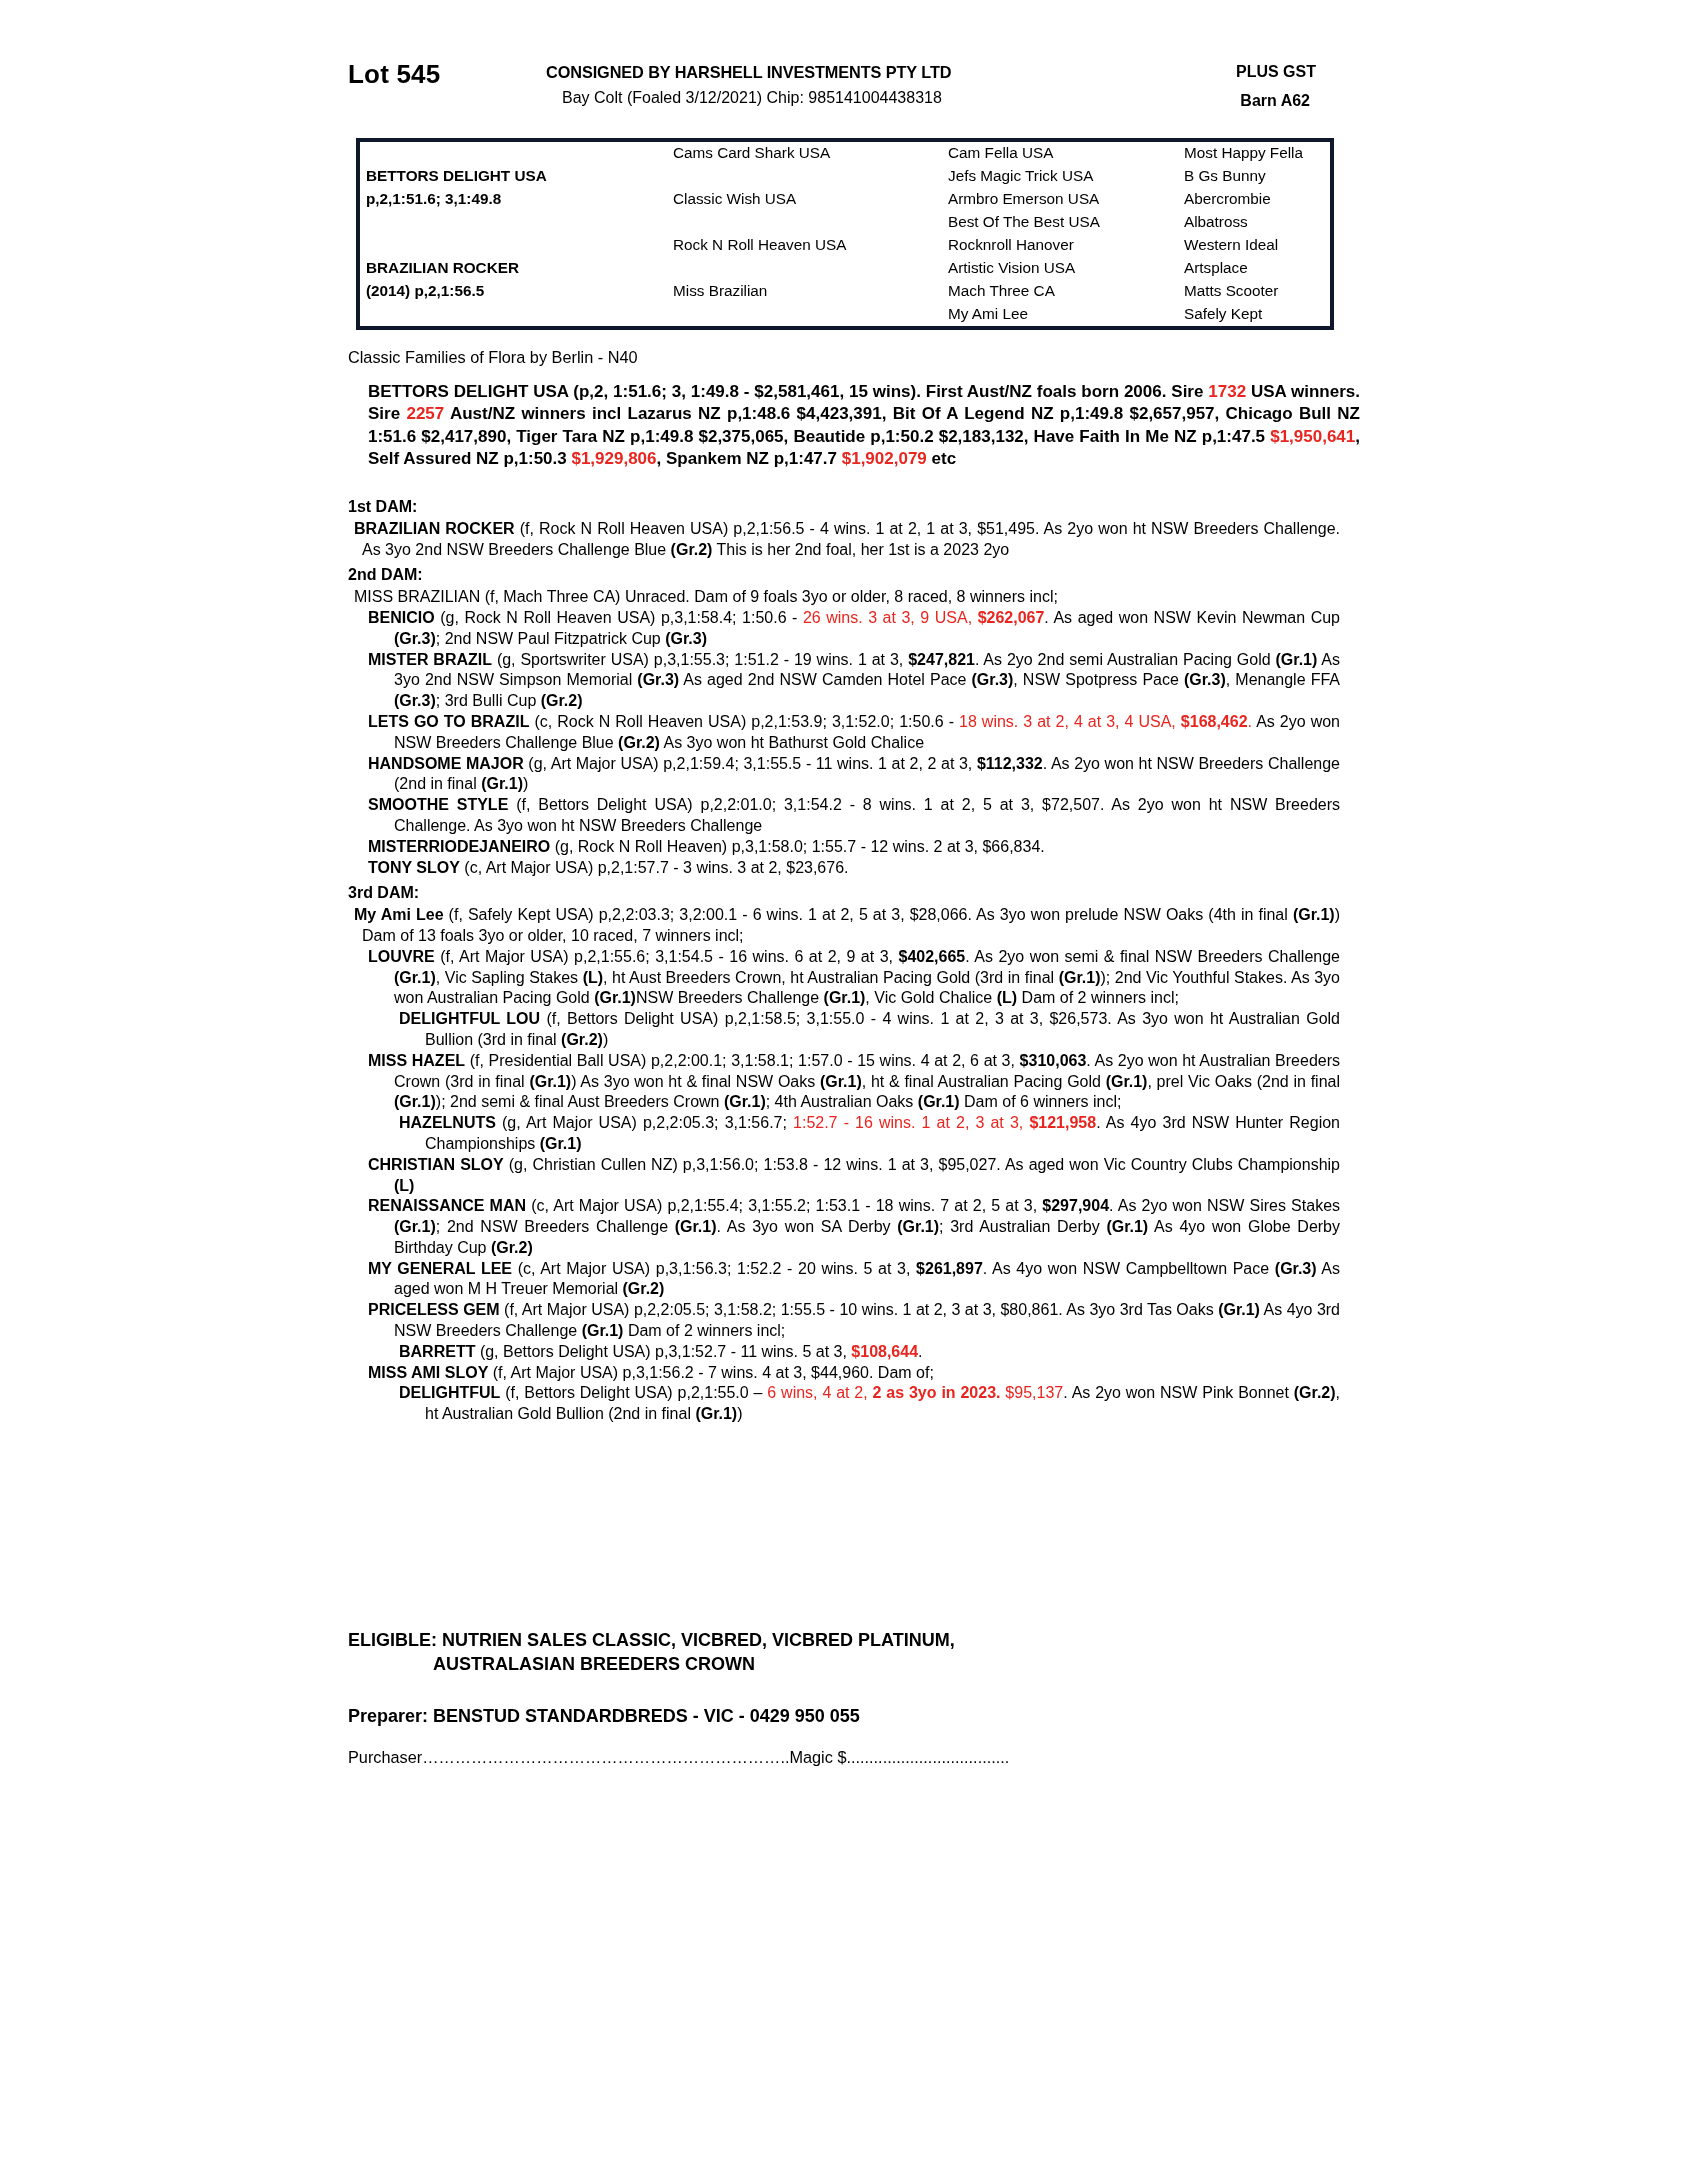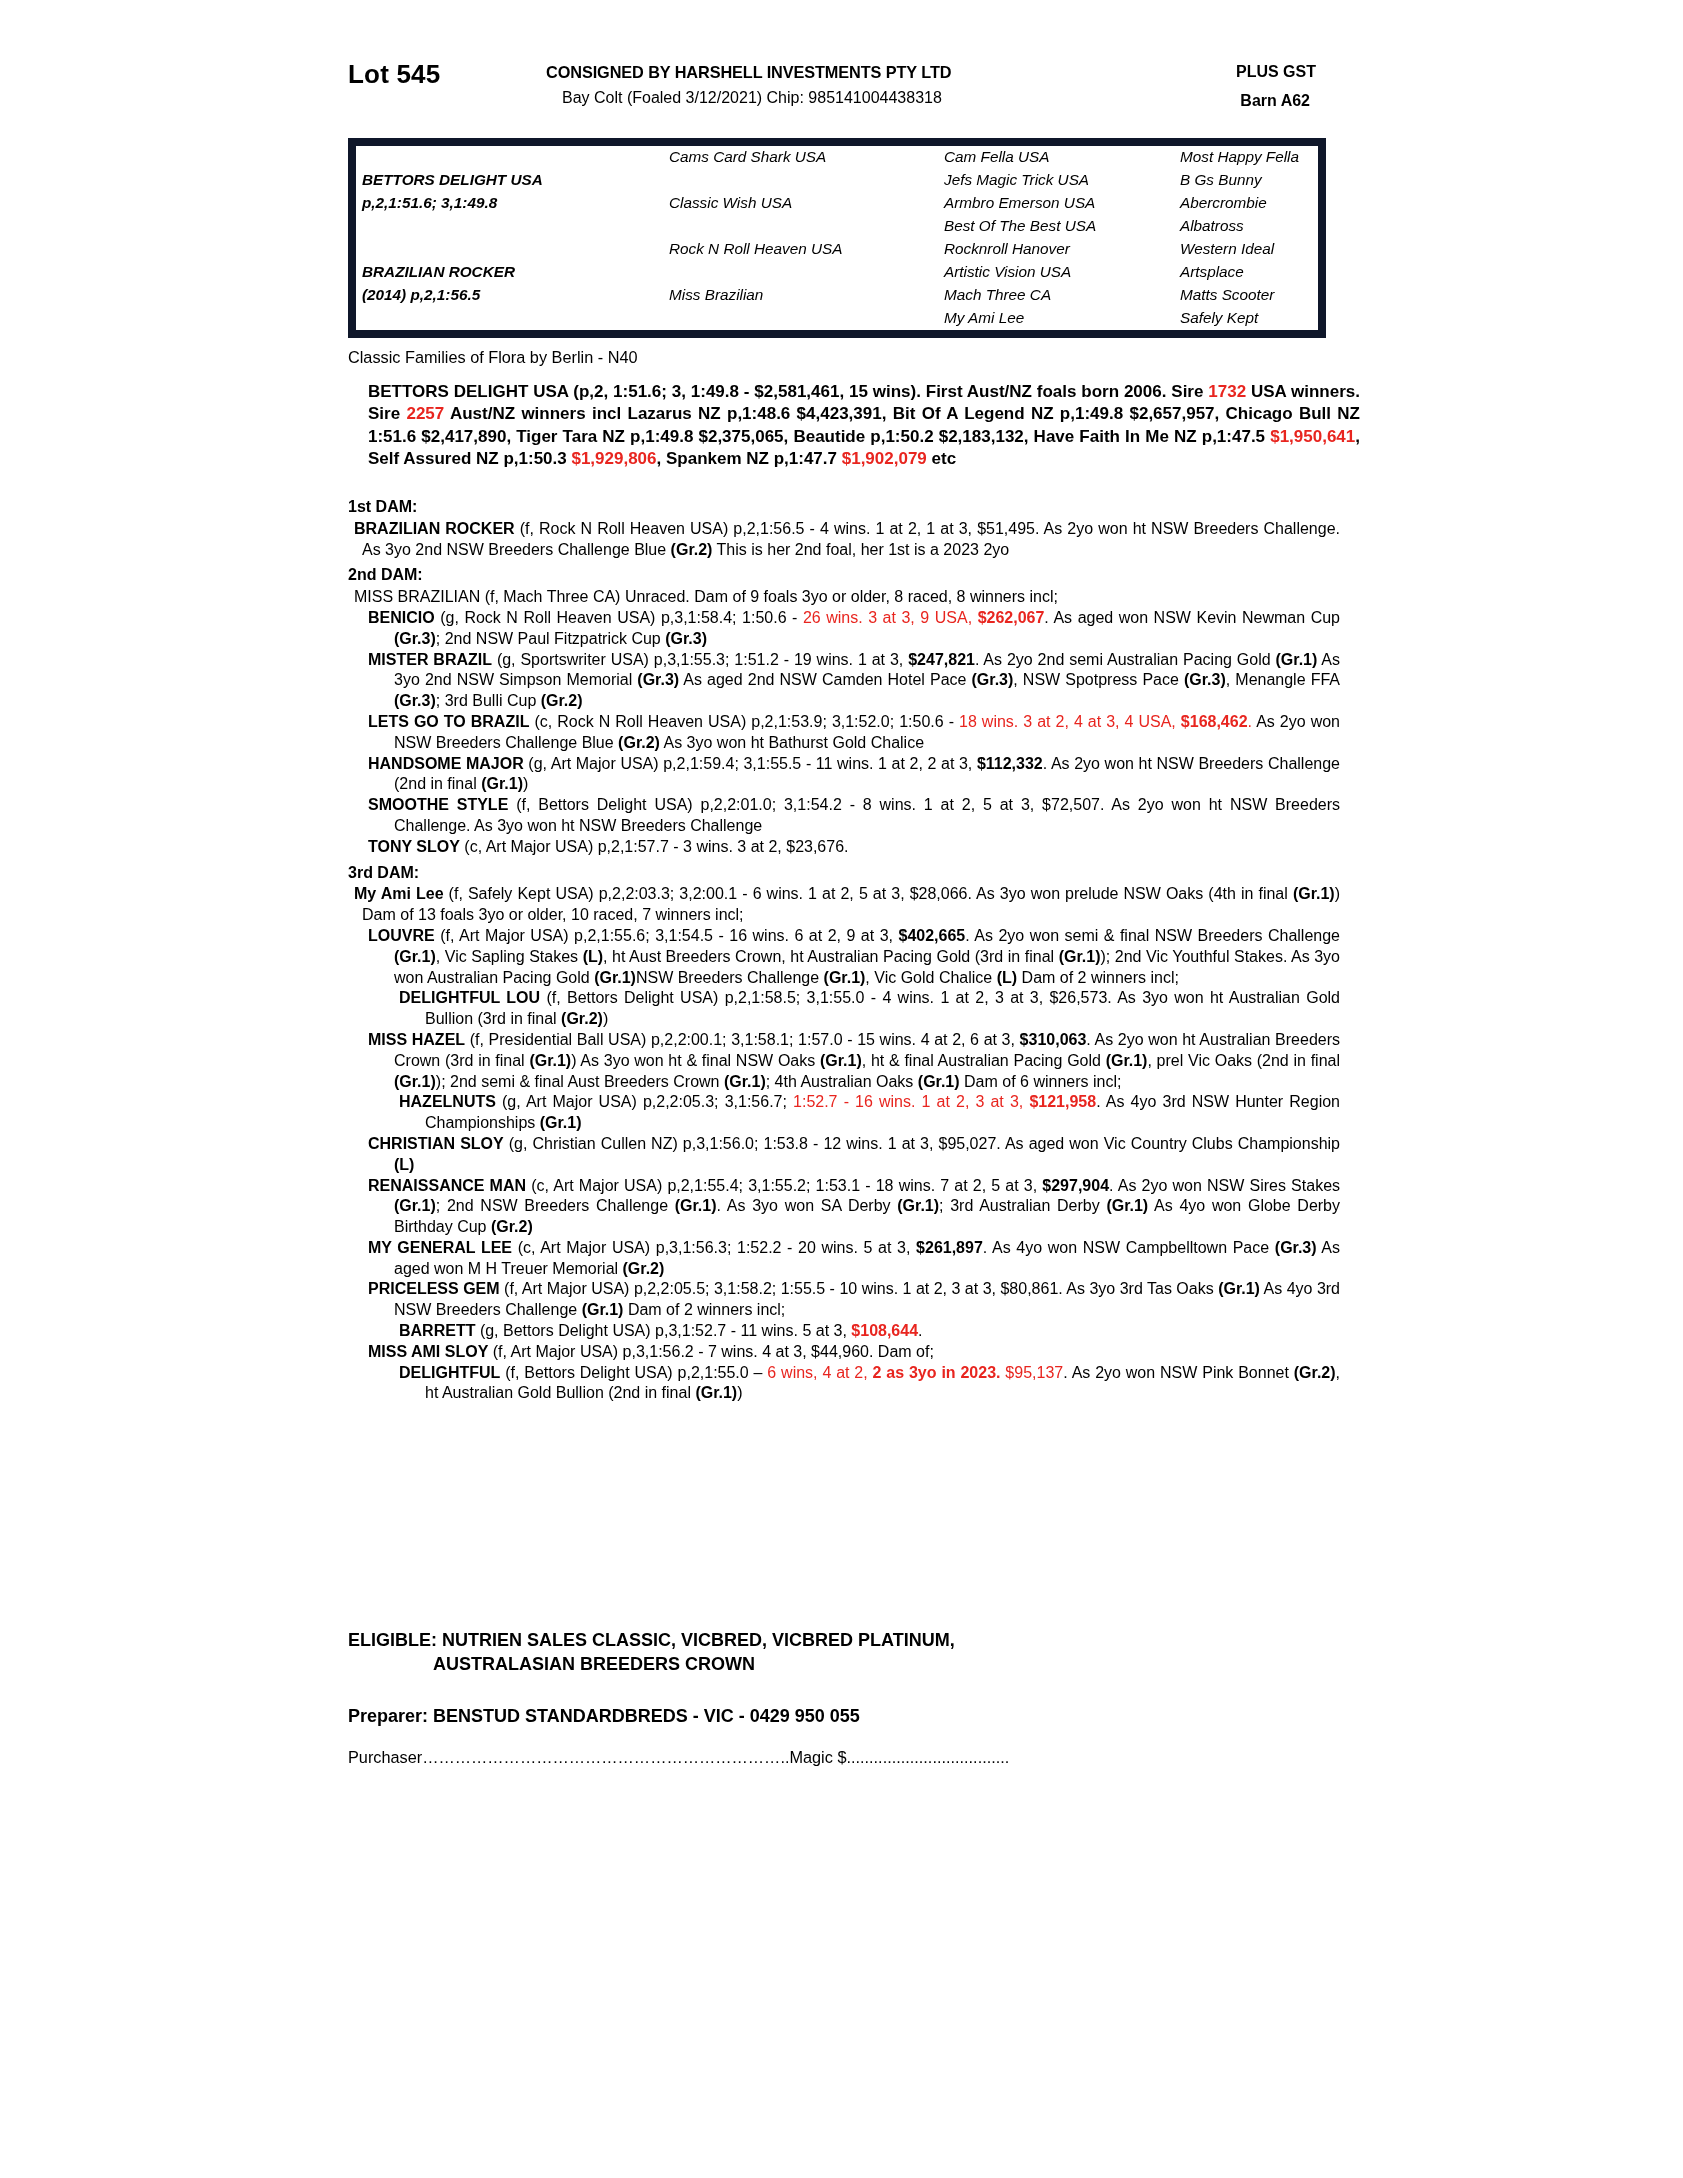--- a/index.html
+++ b/index.html
@@ -64,26 +64,25 @@
   .barn {
     position: absolute;
     right: 28px;
     top: 33px;
     font-size: 16px;
     font-weight: bold;
   }
   
   .ped-wrap {
     position: absolute;
-    left: 0;
+    left: 8px;
     top: 79px;
     width: 978px;
-    border: 8px solid #0f172a;
+    border: 4px solid #0f172a;
     box-sizing: border-box;
-    font-style: italic;
   }
   table.ped {
     border-collapse: collapse;
     width: 100%;
     font-size: 15.3px;
     table-layout: fixed;
   }
   table.ped td {
     padding: 1px 4px 1px 6px;
     vertical-align: top;
@@ -238,20 +237,21 @@
     <div class="main" id="main-body">
         <div class="damhdr">1st DAM:</div>
         <p class="e i1"><span class="nm">BRAZILIAN ROCKER</span> (f, Rock N Roll Heaven USA) p,2,1:56.5 - 4 wins. 1 at 2, 1 at 3, $51,495. As 2yo won ht NSW Breeders Challenge. As 3yo 2nd NSW Breeders Challenge Blue <span class="gr">(Gr.2)</span> This is her 2nd foal, her 1st is a 2023 2yo</p>
         <div class="damhdr">2nd DAM:</div>
         <p class="e i1">MISS BRAZILIAN (f, Mach Three CA) Unraced. Dam of 9 foals 3yo or older, 8 raced, 8 winners incl;</p>
         <p class="e i2"><span class="nm">BENICIO</span> (g, Rock N Roll Heaven USA) p,3,1:58.4; 1:50.6 - <span class="red">26 wins. 3 at 3, 9 USA, <span class="mny">$262,067</span></span>. As aged won NSW Kevin Newman Cup <span class="gr">(Gr.3)</span>; 2nd NSW Paul Fitzpatrick Cup <span class="gr">(Gr.3)</span></p>
         <p class="e i2"><span class="nm">MISTER BRAZIL</span> (g, Sportswriter USA) p,3,1:55.3; 1:51.2 - 19 wins. 1 at 3, <span class="mny">$247,821</span>. As 2yo 2nd semi Australian Pacing Gold <span class="gr">(Gr.1)</span> As 3yo 2nd NSW Simpson Memorial <span class="gr">(Gr.3)</span> As aged 2nd NSW Camden Hotel Pace <span class="gr">(Gr.3)</span>, NSW Spotpress Pace <span class="gr">(Gr.3)</span>, Menangle FFA <span class="gr">(Gr.3)</span>; 3rd Bulli Cup <span class="gr">(Gr.2)</span></p>
         <p class="e i2"><span class="nm">LETS GO TO BRAZIL</span> (c, Rock N Roll Heaven USA) p,2,1:53.9; 3,1:52.0; 1:50.6 - <span class="red">18 wins. 3 at 2, 4 at 3, 4 USA, <span class="mny">$168,462</span>.</span> As 2yo won NSW Breeders Challenge Blue <span class="gr">(Gr.2)</span> As 3yo won ht Bathurst Gold Chalice</p>
         <p class="e i2"><span class="nm">HANDSOME MAJOR</span> (g, Art Major USA) p,2,1:59.4; 3,1:55.5 - 11 wins. 1 at 2, 2 at 3, <span class="mny">$112,332</span>. As 2yo won ht NSW Breeders Challenge (2nd in final <span class="gr">(Gr.1)</span>)</p>
         <p class="e i2"><span class="nm">SMOOTHE STYLE</span> (f, Bettors Delight USA) p,2,2:01.0; 3,1:54.2 - 8 wins. 1 at 2, 5 at 3, $72,507. As 2yo won ht NSW Breeders Challenge. As 3yo won ht NSW Breeders Challenge</p>
+        <p class="e i2"><span class="nm">MISTERRIODEJANEIRO</span> (g, Rock N Roll Heaven) p,3,1:58.0; 1:55.7 - 12 wins. 2 at 3, $66,834.</p>
         <p class="e i2"><span class="nm">TONY SLOY</span> (c, Art Major USA) p,2,1:57.7 - 3 wins. 3 at 2, $23,676.</p>
         <div class="damhdr">3rd DAM:</div>
         <p class="e i1"><span class="nm">My Ami Lee</span> (f, Safely Kept USA) p,2,2:03.3; 3,2:00.1 - 6 wins. 1 at 2, 5 at 3, $28,066. As 3yo won prelude NSW Oaks (4th in final <span class="gr">(Gr.1)</span>) Dam of 13 foals 3yo or older, 10 raced, 7 winners incl;</p>
         <p class="e i2"><span class="nm">LOUVRE</span> (f, Art Major USA) p,2,1:55.6; 3,1:54.5 - 16 wins. 6 at 2, 9 at 3, <span class="mny">$402,665</span>. As 2yo won semi &amp; final NSW Breeders Challenge <span class="gr">(Gr.1)</span>, Vic Sapling Stakes <span class="gr">(L)</span>, ht Aust Breeders Crown, ht Australian Pacing Gold (3rd in final <span class="gr">(Gr.1)</span>); 2nd Vic Youthful Stakes. As 3yo won Australian Pacing Gold <span class="gr">(Gr.1)</span>NSW Breeders Challenge <span class="gr">(Gr.1)</span>, Vic Gold Chalice <span class="gr">(L)</span> Dam of 2 winners incl;</p>
         <p class="e i3"><span class="nm">DELIGHTFUL LOU</span> (f, Bettors Delight USA) p,2,1:58.5; 3,1:55.0 - 4 wins. 1 at 2, 3 at 3, $26,573. As 3yo won ht Australian Gold Bullion (3rd in final <span class="gr">(Gr.2)</span>)</p>
         <p class="e i2"><span class="nm">MISS HAZEL</span> (f, Presidential Ball USA) p,2,2:00.1; 3,1:58.1; 1:57.0 - 15 wins. 4 at 2, 6 at 3, <span class="mny">$310,063</span>. As 2yo won ht Australian Breeders Crown (3rd in final <span class="gr">(Gr.1)</span>) As 3yo won ht &amp; final NSW Oaks <span class="gr">(Gr.1)</span>, ht &amp; final Australian Pacing Gold <span class="gr">(Gr.1)</span>, prel Vic Oaks (2nd in final <span class="gr">(Gr.1)</span>); 2nd semi &amp; final Aust Breeders Crown <span class="gr">(Gr.1)</span>; 4th Australian Oaks <span class="gr">(Gr.1)</span> Dam of 6 winners incl;</p>
         <p class="e i3"><span class="nm">HAZELNUTS</span> (g, Art Major USA) p,2,2:05.3; 3,1:56.7; <span class="red">1:52.7 - 16 wins. 1 at 2, 3 at 3, <span class="mny">$121,958</span></span>. As 4yo 3rd NSW Hunter Region Championships <span class="gr">(Gr.1)</span></p>
         <p class="e i2"><span class="nm">CHRISTIAN SLOY</span> (g, Christian Cullen NZ) p,3,1:56.0; 1:53.8 - 12 wins. 1 at 3, $95,027. As aged won Vic Country Clubs Championship <span class="gr">(L)</span></p>
         <p class="e i2"><span class="nm">RENAISSANCE MAN</span> (c, Art Major USA) p,2,1:55.4; 3,1:55.2; 1:53.1 - 18 wins. 7 at 2, 5 at 3, <span class="mny">$297,904</span>. As 2yo won NSW Sires Stakes <span class="gr">(Gr.1)</span>; 2nd NSW Breeders Challenge <span class="gr">(Gr.1)</span>. As 3yo won SA Derby <span class="gr">(Gr.1)</span>; 3rd Australian Derby <span class="gr">(Gr.1)</span> As 4yo won Globe Derby Birthday Cup <span class="gr">(Gr.2)</span></p>
         <p class="e i2"><span class="nm">MY GENERAL LEE</span> (c, Art Major USA) p,3,1:56.3; 1:52.2 - 20 wins. 5 at 3, <span class="mny">$261,897</span>. As 4yo won NSW Campbelltown Pace <span class="gr">(Gr.3)</span> As aged won M H Treuer Memorial <span class="gr">(Gr.2)</span></p>

